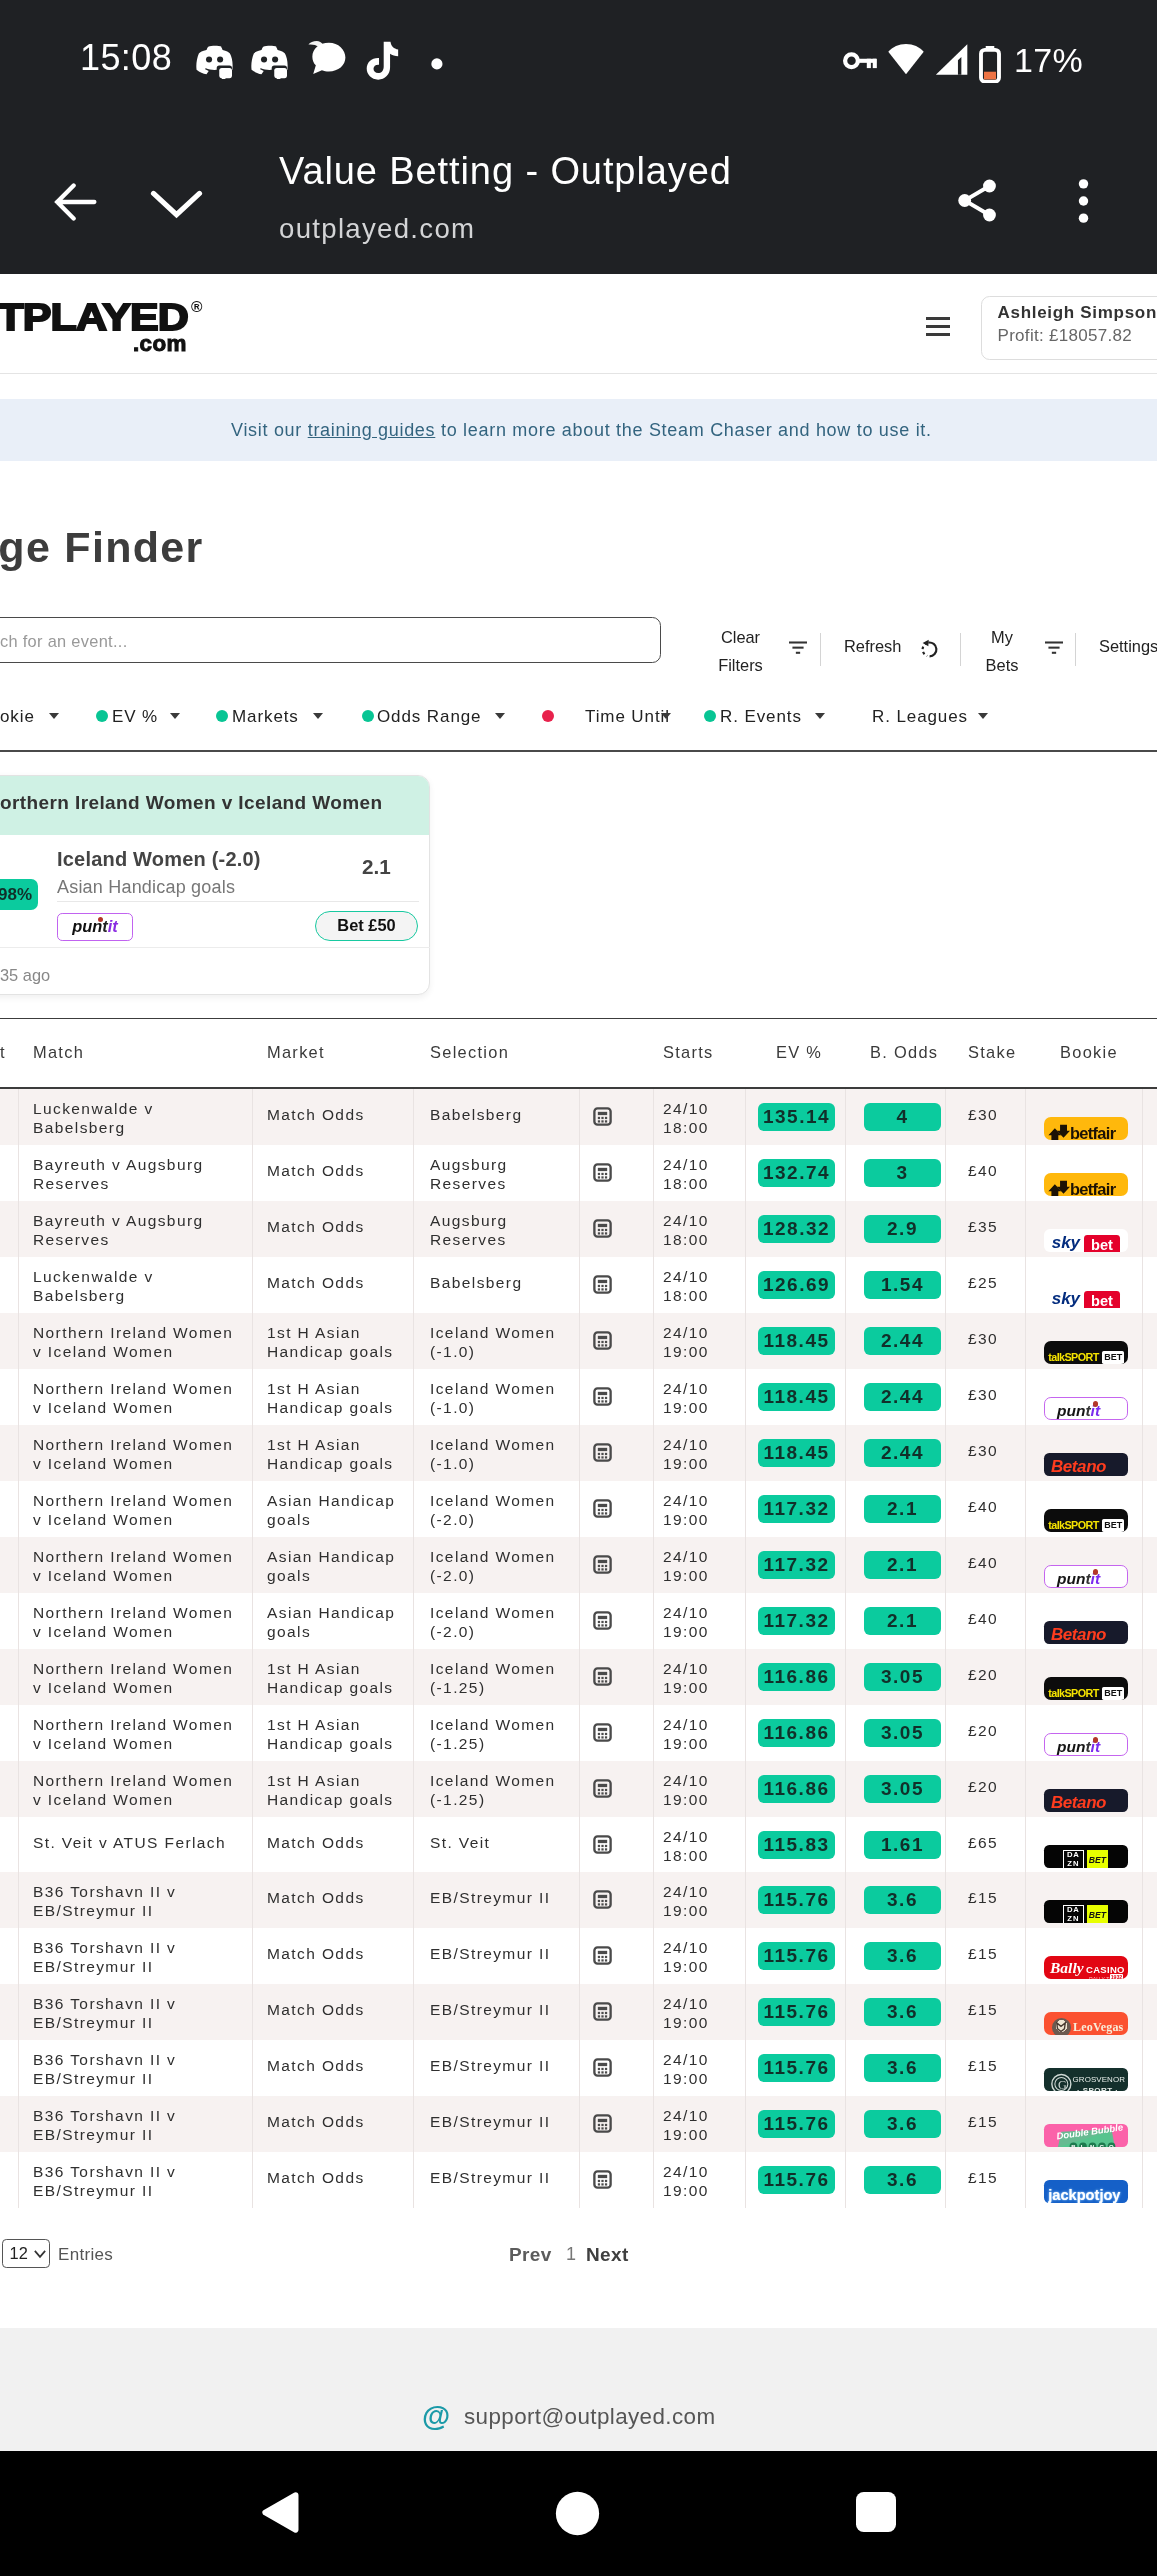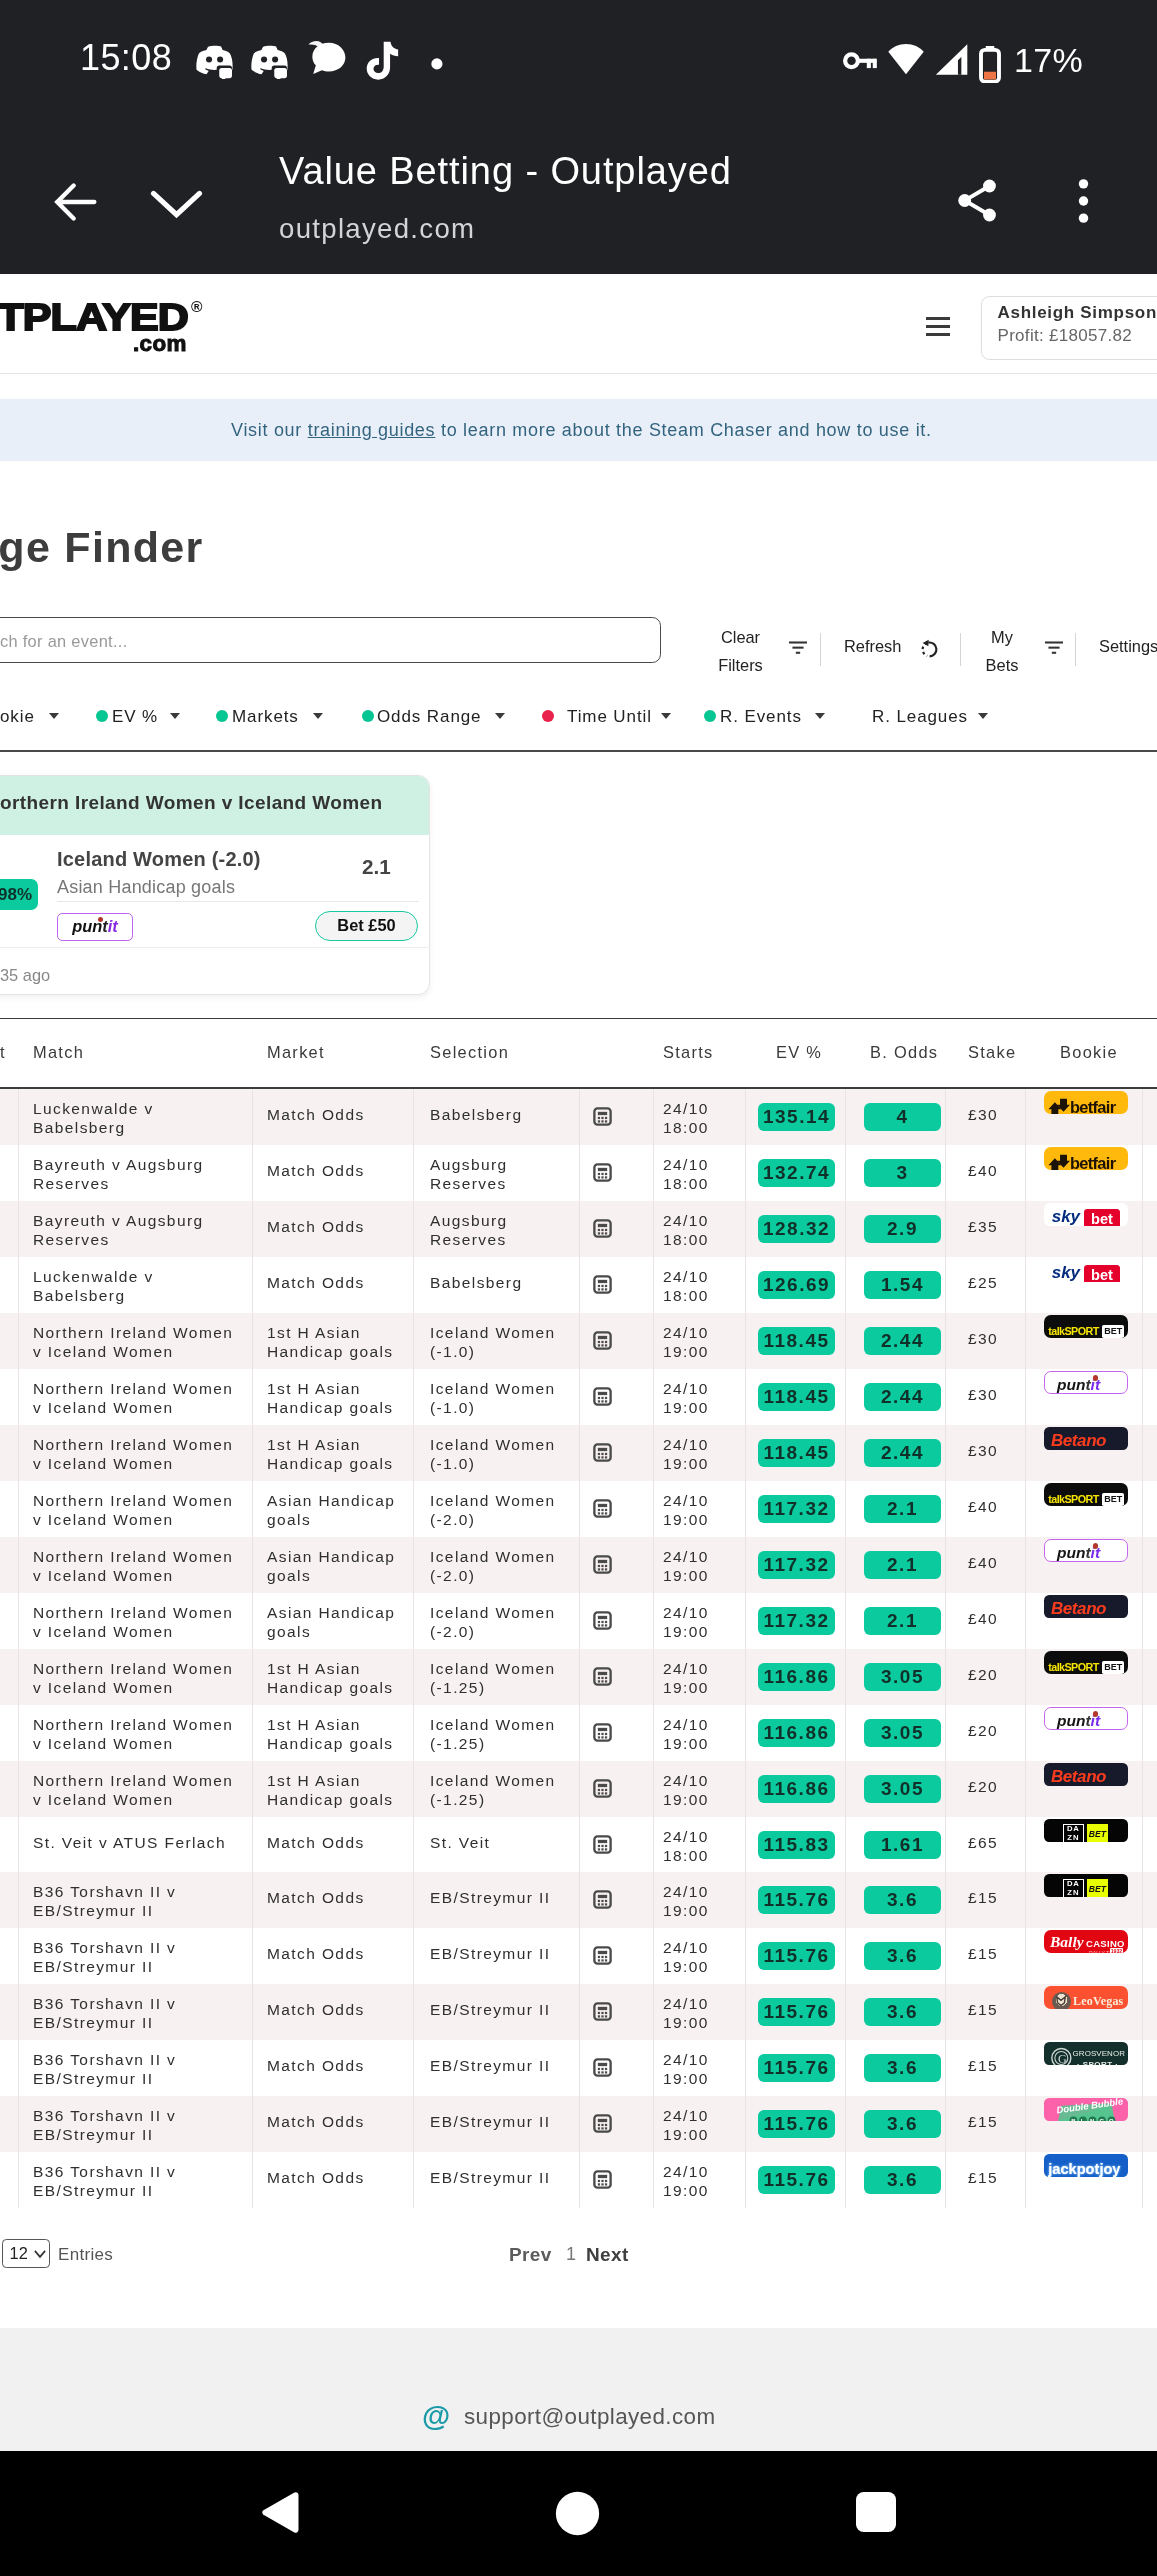--- a/index.html
+++ b/index.html
@@ -15,21 +15,21 @@
 #infobar { left:0; top:399px; width:1157px; height:62px; background:#e9eff8; }
 #infobar .t { color:#33647f; font-size:16.4px; }
 
 .btnlabel { color:#222; font-size:16.4px; }
 .vsep { width:0.9px; background:#d4d4d4; }
 
 .chip { color:#222; font-size:17px; letter-spacing:0.9px; }
 .dot { width:12px; height:12px; border-radius:50%; display:inline-block; }
 .caret { display:inline-block; width:0; height:0; border-left:5.6px solid transparent; border-right:5.6px solid transparent; border-top:6.9px solid #3a3a3a; }
 .pill { position:absolute; width:77px; height:28px; background:#0bcb9e; border-radius:6px; color:#11302a; font-weight:bold; font-size:19px; text-align:center; line-height:28px; letter-spacing:1.5px; }
-.logo { position:absolute; left:1044px; top:2px; width:84px; height:23px; border-radius:5.2px; overflow:hidden; }
+.logo { position:absolute; left:1044px; top:28px; width:84px; height:23px; border-radius:5.2px; overflow:hidden; }
 </style>
 </head>
 <body>
 <div id="page">
   <div class="abs" id="statusbar">
     <div class="abs sbtxt" style="left:80px;top:37px;font-size:36px;">15:08</div>
 
     <svg class="abs" style="left:196px;top:45px;" width="38" height="34" viewBox="0 0 44 40">
       <path fill="#fff" d="M30 2 C26 0.5 18 0.5 14 2 C13 3.5 12.6 4.2 12 6 C7 7 4.5 8.5 3 10 C0.5 16 -0.5 23 0.3 29 C4 32 8 33.8 12 34.5 L14.6 30.6 C13 30 11.6 29.3 10 28.3 L11.3 27.3 C17 30 25.6 30 31.6 27.3 L33 28.3 C31.4 29.3 30 30 28.4 30.6 L30.6 34.5 C34.6 33.8 39 32 42.4 29 C43.4 21.5 42 14.5 39.6 10 C38 8.5 35.6 7 31 6 C30.4 4.2 30 3.5 29 2 Z"></path>
       <rect x="24" y="24" width="18" height="14" rx="3" fill="#1f2124"></rect>
@@ -154,21 +154,21 @@
   <div class="abs dot" style="left:96px;top:710px;background:#08c594;"></div>
   <div class="abs chip" style="left:112px;top:707px;">EV %</div>
   <div class="abs caret" style="left:170px;top:713px;"></div>
   <div class="abs dot" style="left:216px;top:710px;background:#08c594;"></div>
   <div class="abs chip" style="left:232px;top:707px;">Markets</div>
   <div class="abs caret" style="left:313px;top:713px;"></div>
   <div class="abs dot" style="left:362px;top:710px;background:#08c594;"></div>
   <div class="abs chip" style="left:377px;top:707px;">Odds Range</div>
   <div class="abs caret" style="left:495px;top:713px;"></div>
   <div class="abs dot" style="left:542px;top:710px;background:#e8224c;"></div>
-  <div class="abs chip" style="left:567px;top:707px;">Time Until</div>
+  <div class="abs chip" style="left:585px;top:707px;">Time Until</div>
   <div class="abs caret" style="left:661px;top:713px;"></div>
   <div class="abs dot" style="left:704px;top:710px;background:#08c594;"></div>
   <div class="abs chip" style="left:720px;top:707px;">R. Events</div>
   <div class="abs caret" style="left:815px;top:713px;"></div>
   <div class="abs chip" style="left:872px;top:707px;">R. Leagues</div>
   <div class="abs caret" style="left:978px;top:713px;"></div>
   <div class="abs" style="left:0;top:750px;width:1157px;height:1.7px;background:#4a4a4a;"></div>
 
   <div class="abs" style="left:-52px;top:775px;width:482px;height:220px;border:0.9px solid #e3e3e3;border-radius:12px;background:#fff;box-shadow:0 2.6px 6.9px rgba(0,0,0,0.06);">
     <div style="width:100%;height:59px;background:#cff1e4;border-radius:11.2px 11.2px 0 0;"></div>

